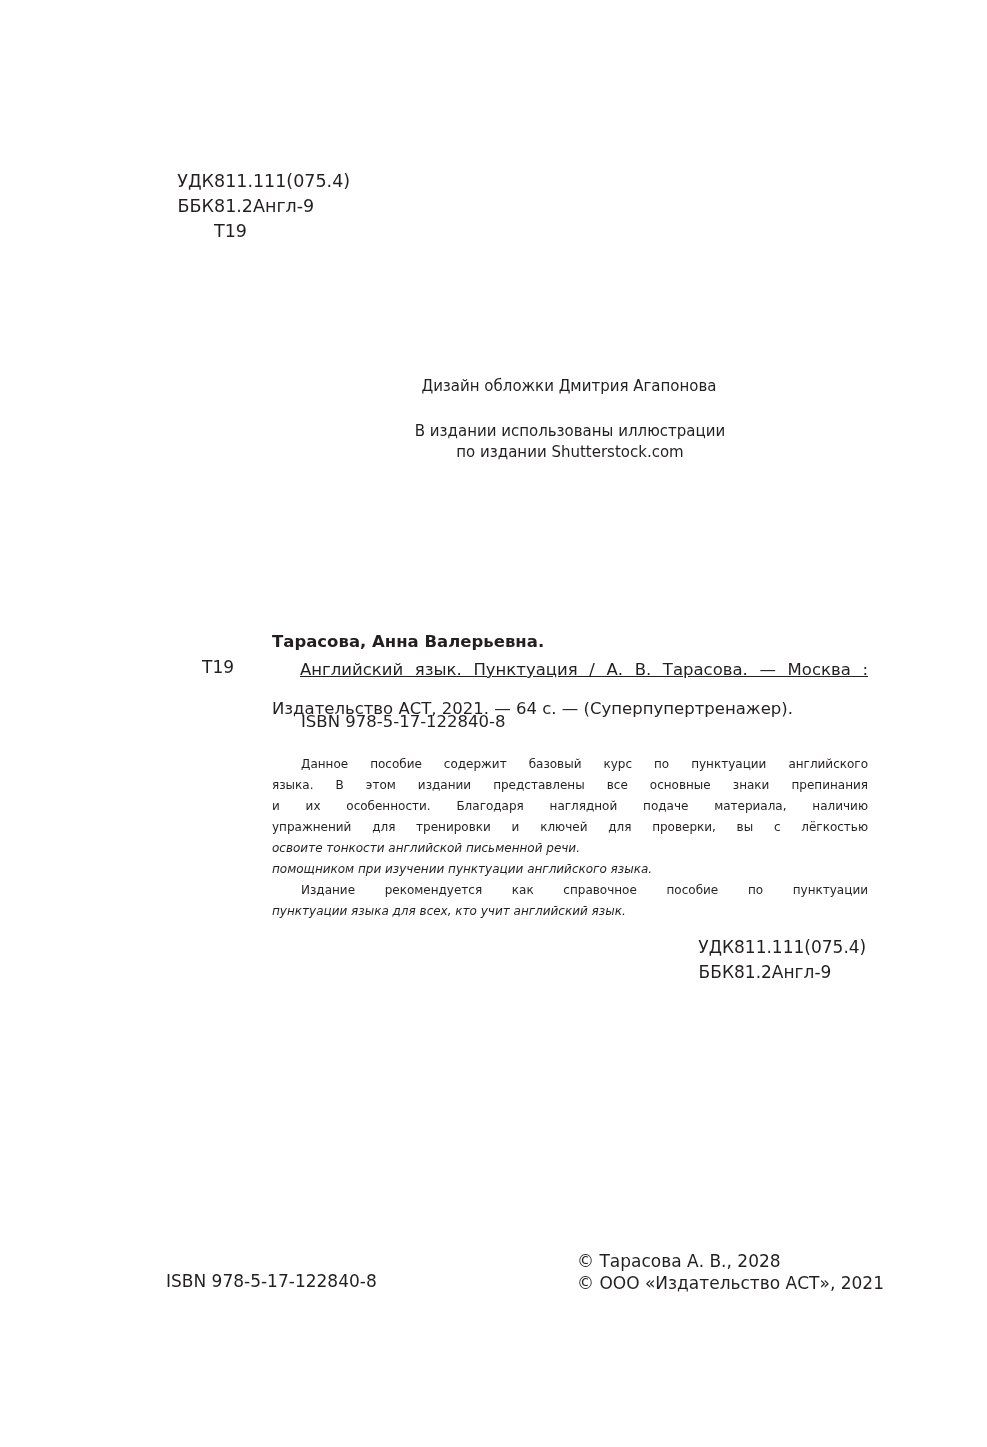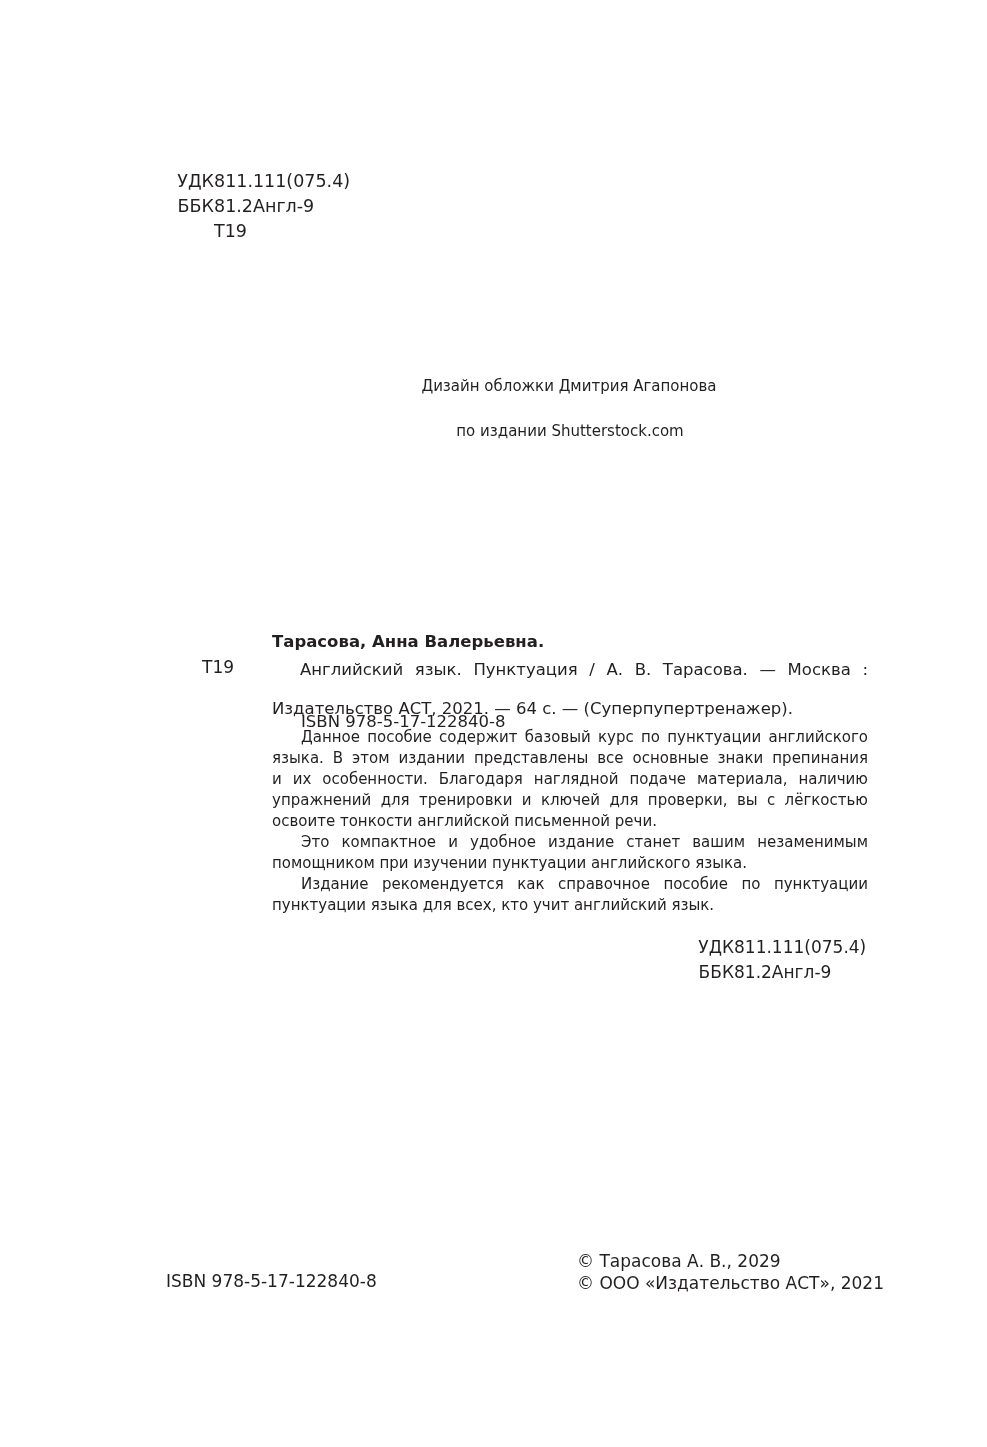--- a/index.html
+++ b/index.html
@@ -54,40 +54,40 @@
     }
     .biblio-desc {
       left: 272px;
       top: 656px;
       width: 596px;
       font-size: 16.5px;
       line-height: 27px;
       white-space: normal;
     }
     .biblio-desc .line { display: block; text-align-last: justify; text-align: justify; }
-    .biblio-desc .line.first { text-indent: 28px; }
+    .biblio-desc .line.first { text-indent: 28px; text-decoration: underline; }
     .biblio-desc .line.last { text-align-last: left; margin-top: 12px; }
     .biblio-isbn {
       left: 301px;
       top: 710px;
       font-size: 16.5px;
       line-height: 24px;
     }
 
     .annotation {
       left: 272px;
-      top: 727px;
+      top: 754px;
       width: 596px;
-      font-size: 15px;
+      font-size: 12px;
       line-height: 21px;
       white-space: normal;
     }
     .annotation .line { display: block; text-align: justify; text-align-last: justify; white-space: nowrap; }
     .annotation .line.indent { padding-left: 29px; }
-    .annotation .line.last { text-align-last: left; }
+    .annotation .line.last { text-align-last: left; font-style: italic; }
 
     .cls-right {
       left: 684px;
       top: 935px;
       font-size: 17px;
       line-height: 25px;
     }
     .cls-right .cls-key { width: 50px; }
 
     
@@ -117,51 +117,51 @@
     <span class="cls-val">81.2Англ-9</span>
   </div>
   <div class="cls-row">
     <span class="cls-key"></span>
     <span class="cls-val">Т19</span>
   </div>
 </div>
 
 <div class="abs credit credit-design">Дизайн обложки Дмитрия Агапонова</div>
 <div class="abs credit credit-illus">
+  <div>В издании использованы иллюстрации</div>
   <div>по издании Shutterstock.com</div>
 </div>
 
 <div class="abs biblio-author">Тарасова, Анна Валерьевна.</div>
 <div class="abs biblio-code">Т19</div>
 <div class="abs biblio-desc">
   <span class="line first">Английский язык. Пунктуация / А. В. Тарасова. — Москва :</span>
   <span class="line last">Издательство АСТ, 2021. — 64 с. — (Суперпупертренажер).</span>
 </div>
 <div class="abs biblio-isbn">ISBN 978-5-17-122840-8</div>
 
 <div class="abs annotation">
   <span class="line indent">Данное пособие содержит базовый курс по пунктуации английского</span>
   <span class="line">языка. В этом издании представлены все основные знаки препинания</span>
   <span class="line">и их особенности. Благодаря наглядной подаче материала, наличию</span>
   <span class="line">упражнений для тренировки и ключей для проверки, вы с лёгкостью</span>
   <span class="line last">освоите тонкости английской письменной речи.</span>
-  <span class="line indent">Это компактное и удобное издание станет вашим незаменимым</span>
   <span class="line last">помощником при изучении пунктуации английского языка.</span>
   <span class="line indent">Издание рекомендуется как справочное пособие по пунктуации</span>
   <span class="line last">пунктуации языка для всех, кто учит английский язык.</span>
 </div>
 
 <div class="abs cls-right">
   <div class="cls-row">
     <span class="cls-key">УДК</span>
     <span class="cls-val">811.111(075.4)</span>
   </div>
   <div class="cls-row">
     <span class="cls-key">ББК</span>
     <span class="cls-val">81.2Англ-9</span>
   </div>
 </div>
 
 <div class="abs footer-isbn">ISBN 978-5-17-122840-8</div>
 <div class="abs copyrights">
-  <div>© Тарасова А. В., 2029</div>
+  <div>© Тарасова А. В., 2028</div>
   <div>© ООО «Издательство АСТ», 2021</div>
 </div>
 
 </body></html>

